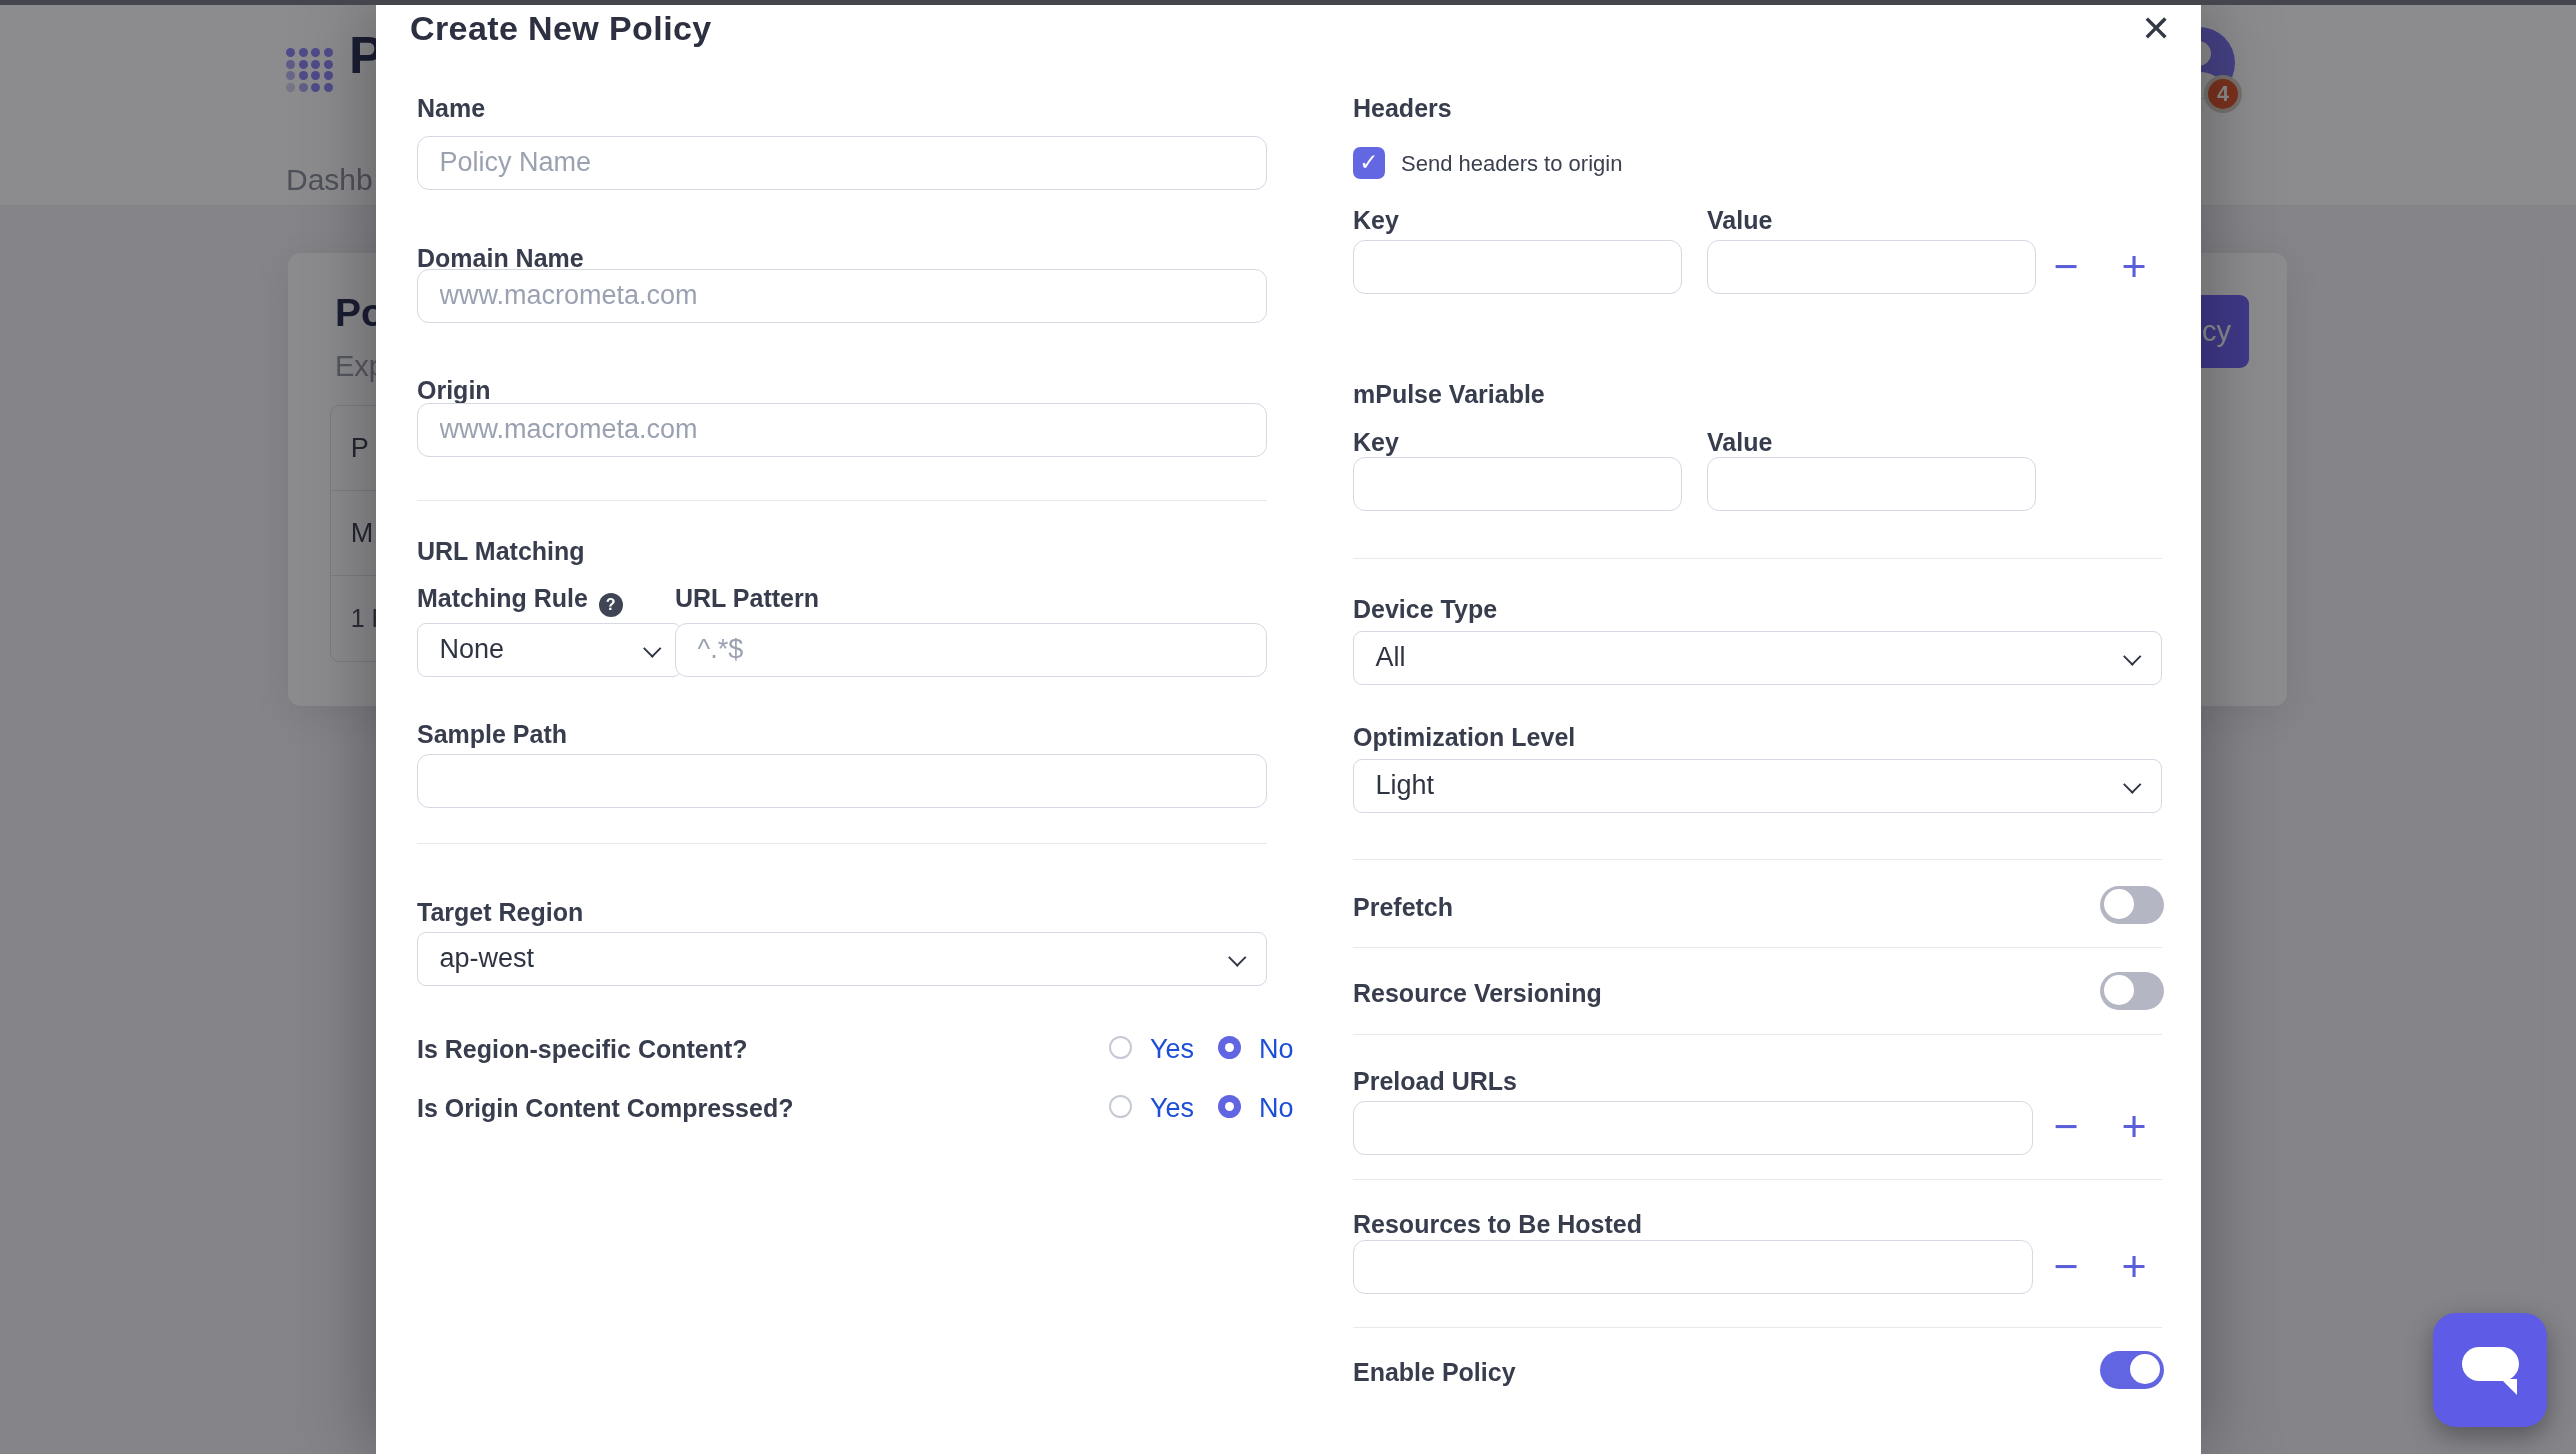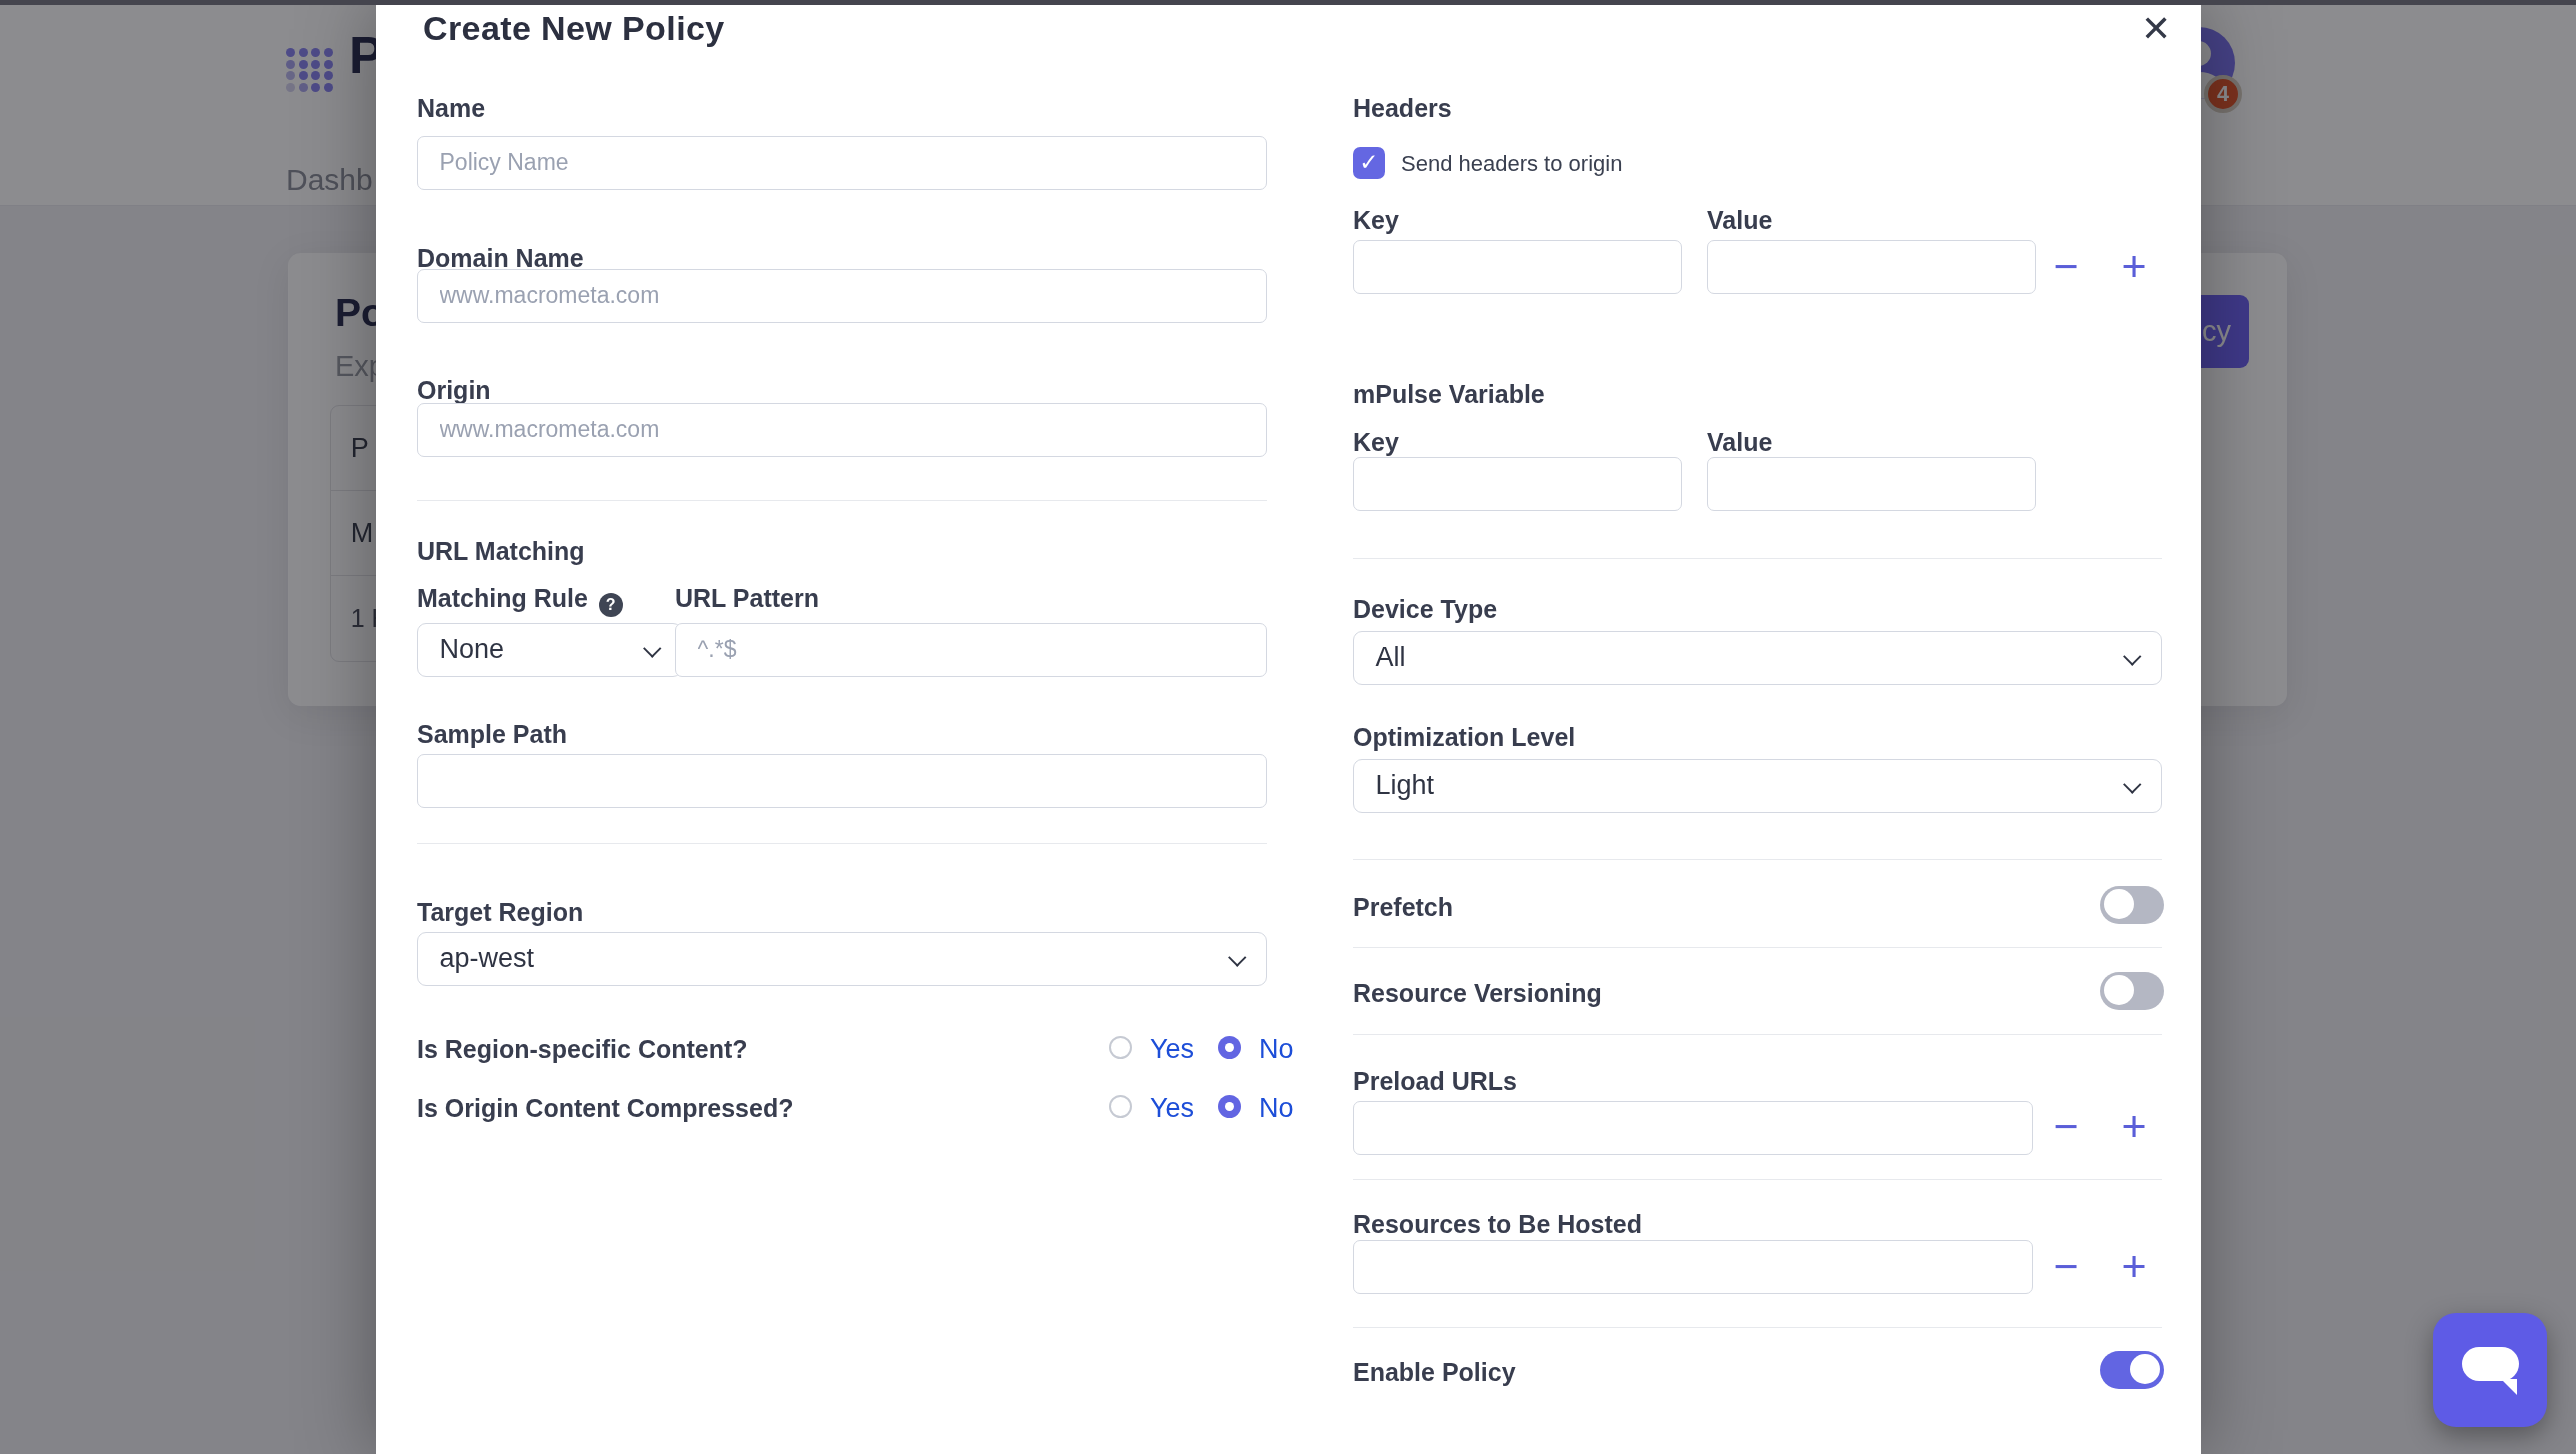--- a/index.html
+++ b/index.html
@@ -47,31 +47,31 @@
     font-size:21.5px; font-weight:700; display:flex; align-items:center; justify-content:center; }
 
   
   .overlay { position:absolute; inset:0; background:rgba(10,10,16,0.47); z-index:50; }
   .top-strip { position:absolute; left:0; top:0; width:2576px; height:4.5px;
     background:#45454e; z-index:300; }
 
   
   .modal { position:absolute; left:376px; top:3.6px; width:1825px; height:1451px;
     background:#ffffff; z-index:100; box-shadow:0 0 72px rgba(0,0,0,0.35); }
-  .modal-title { position:absolute; left:47px; top:5.4px; font-size:34px; font-weight:600;
+  .modal-title { position:absolute; left:34px; top:5.4px; font-size:34px; font-weight:600;
     color:#2c3040; letter-spacing:0.4px; }
   .close-x { position:absolute; left:1755px; top:0px; width:50px; height:50px;
     font-size:36px; color:#343948; display:flex; align-items:center; justify-content:center;
     cursor:pointer; font-weight:400; }
 
   .m-label { position:absolute; font-size:25px; font-weight:600; color:#383d4e; }
   .divider { position:absolute; height:1.8px; background:#e7e9ed; }
 
-  .t-input { position:absolute; height:54px; border:1.8px solid #d4d8e1; border-radius:7px;
-    background:#ffffff; font-size:23px; color:#2f3443; padding:0 21.5px;
+  .t-input { position:absolute; height:54px; border:1.8px solid #d4d8e1; border-radius:12px;
+    background:#ffffff; font-size:27px; color:#2f3443; padding:0 21.5px;
     font-family:"Liberation Sans", sans-serif; outline:none; }
   .t-input::placeholder { color:#9aa1b1; opacity:1; }
 
   .sel { position:absolute; height:54px; border:1.8px solid #d4d8e1; border-radius:9px;
     background:#ffffff; display:flex; align-items:center; padding:0 21.5px;
     font-size:27px; color:#2f3443; cursor:pointer; }
   .chev { position:absolute; right:23px; top:18px; width:12.5px; height:12.5px;
     border-right:2.7px solid #2f3443; border-bottom:2.7px solid #2f3443;
     transform:rotate(45deg); }
 

